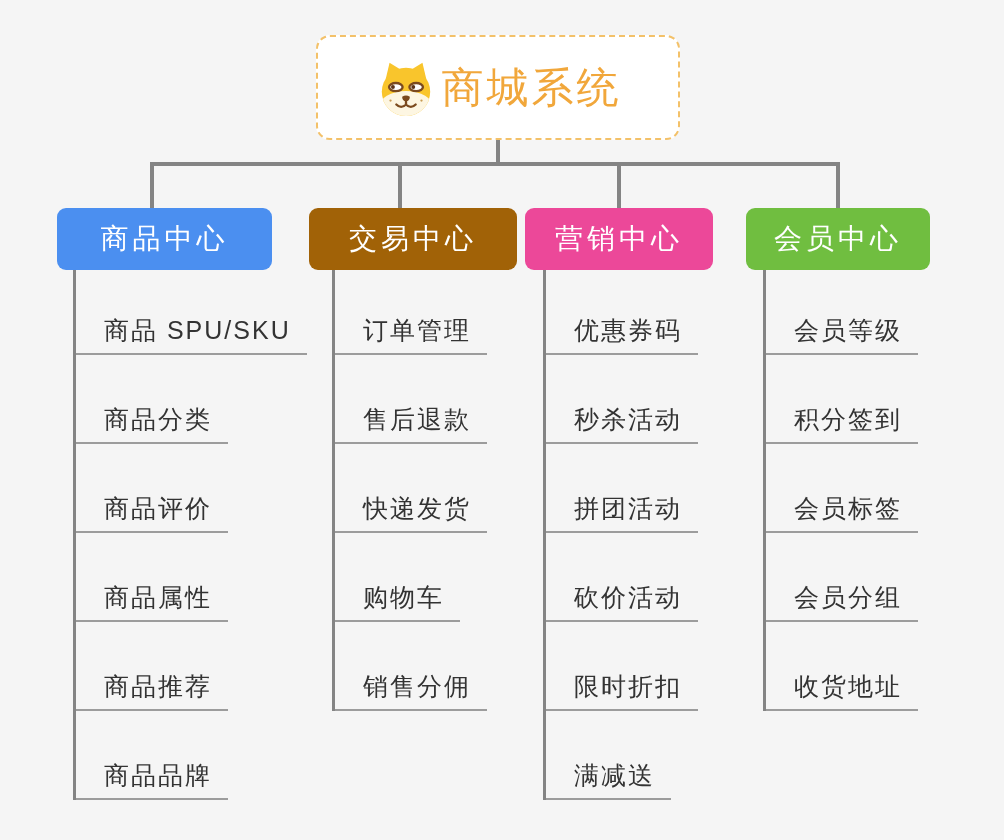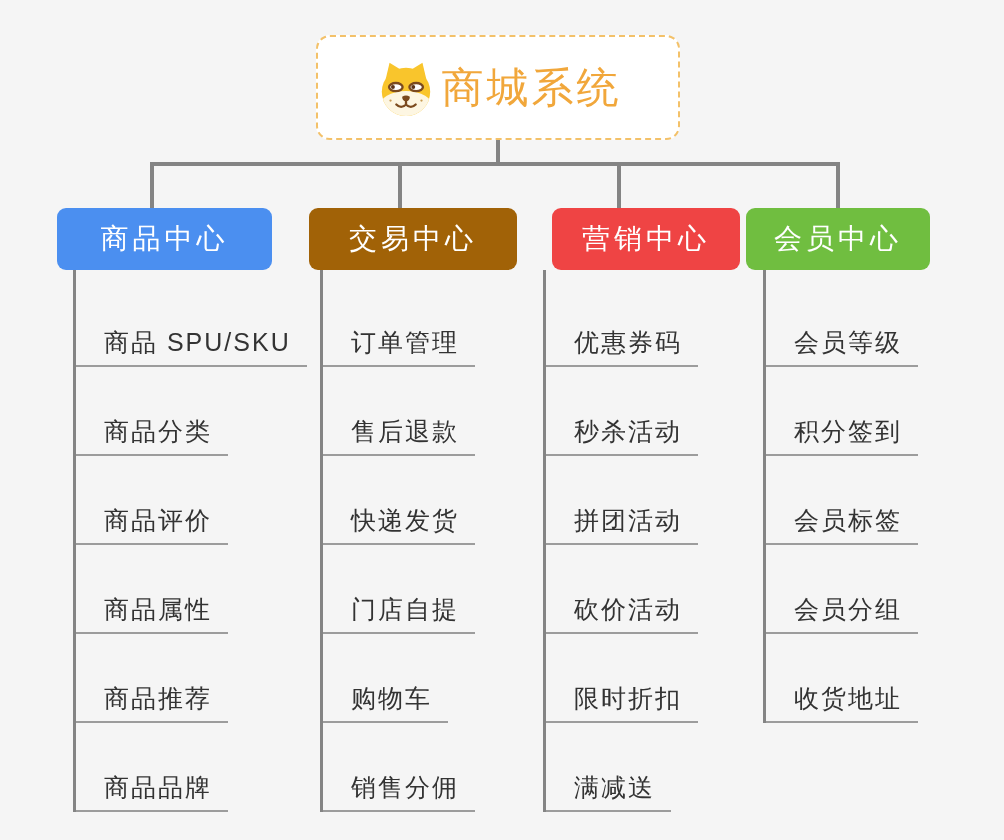--- a/index.html
+++ b/index.html
@@ -42,21 +42,21 @@
   }
   .leaf{
     margin-top:49px;
     width:max-content;
     height:30px;line-height:30px;
     padding:0 16px 8px 28px;
     border-bottom:2px solid #9c9c9c;
     font-size:25px;letter-spacing:2px;color:#333333;
     white-space:nowrap;
   }
-  .leaf:first-child{margin-top:57px;}
+  .leaf:first-child{margin-top:45px;}
 </style>
 </head>
 <body>
 
 <div class="stage">
 
   <div class="connector" style="left:496px;top:140px;width:4px;height:24px;"></div>
   <div class="connector" style="left:150px;top:162px;width:690px;height:4px;"></div>
   <div class="connector" style="left:150px;top:162px;width:4px;height:46px;"></div>
   <div class="connector" style="left:398px;top:162px;width:4px;height:46px;"></div>
@@ -96,30 +96,29 @@
       <div class="leaf">商品分类</div>
       <div class="leaf">商品评价</div>
       <div class="leaf">商品属性</div>
       <div class="leaf">商品推荐</div>
       <div class="leaf">商品品牌</div>
     </div>
 
   <div class="branch-header" style="left: 309px; width: 208px; background: #a16207;">
     <span>交易中心</span>
   </div>
-  <div class="children" style="left:320px;text-align:center;">
+  <div class="children" style="left:332px;text-align:center;">
       <div class="leaf">订单管理</div>
       <div class="leaf">售后退款</div>
       <div class="leaf">快递发货</div>
-      <div class="leaf">门店自提</div>
       <div class="leaf">购物车</div>
       <div class="leaf">销售分佣</div>
     </div>
 
-  <div class="branch-header" style="left: 552px; width: 188px; background: #ef4444;">
+  <div class="branch-header" style="left: 525px; width: 188px; background: #ec4899;">
     <span>营销中心</span>
   </div>
   <div class="children" style="left:543px;">
       <div class="leaf">优惠券码</div>
       <div class="leaf">秒杀活动</div>
       <div class="leaf">拼团活动</div>
       <div class="leaf">砍价活动</div>
       <div class="leaf">限时折扣</div>
       <div class="leaf">满减送</div>
     </div>

